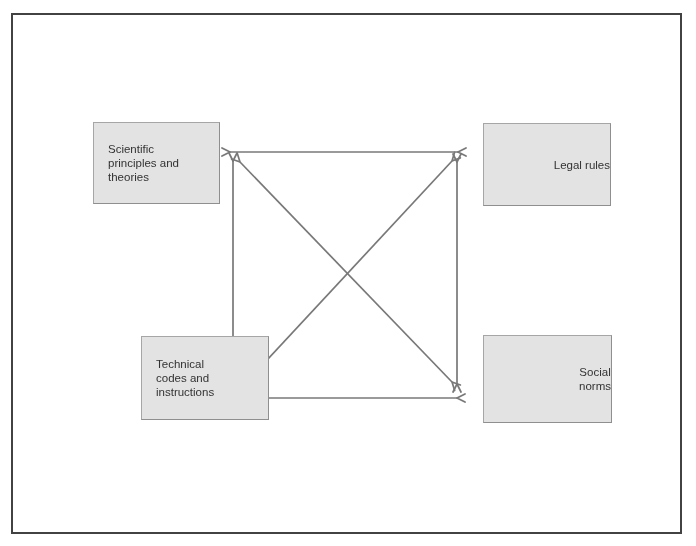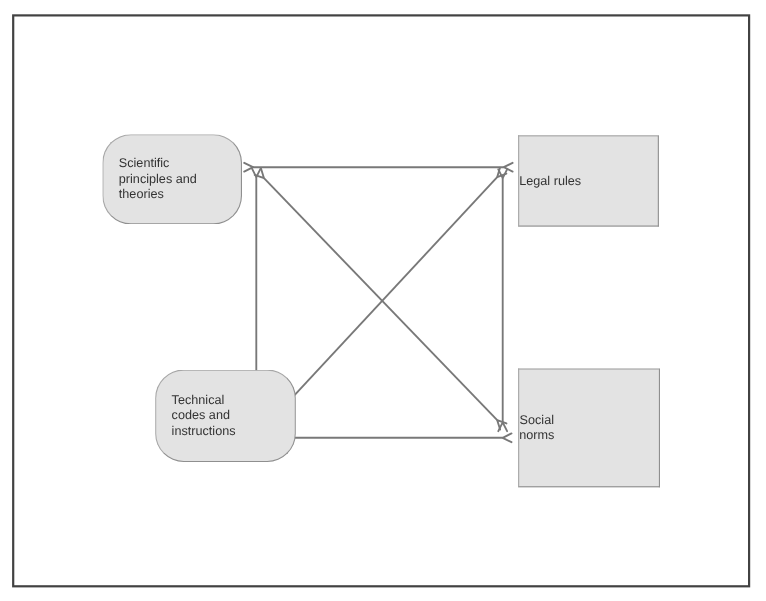--- a/index.html
+++ b/index.html
@@ -44,30 +44,30 @@
     font-size: 11.5px;
     line-height: 14px;
   }
   .node .label {
     white-space: pre-line;
   }
   .node.align-left {
     justify-content: flex-start;
     padding-left: 14px;
     text-align: left;
-    border-radius: 26px;
   }
   .node.align-center {
-    justify-content: flex-start;
+    justify-content: flex-end;
     text-align: center;
+    margin-left: 12px;
   }
   #node-scientific { left: 93px;  top: 122px; width: 127px; height: 82px; }
   #node-legal      { left: 471px; top: 123px; width: 128px; height: 83px; }
   #node-technical  { left: 93px;  top: 336px; width: 128px; height: 84px; margin-left: 48px; }
-  #node-social     { left: 471px; top: 335px; width: 129px; height: 108px; }
+  #node-social     { left: 471px; top: 335px; width: 129px; height: 88px; }
 </style>
 </head>
 <body>
 
 <div class="frame"></div>
 
 <svg class="connectors-layer" width="696" height="546" viewBox="0 0 696 546" xmlns="http://www.w3.org/2000/svg">
   <defs>
     <marker id="arrow-end" markerUnits="userSpaceOnUse" markerWidth="14" markerHeight="14" refX="1" refY="6" orient="auto">
       <path d="M9 2 L1 6 L9 10" fill="none" stroke="#787878" stroke-width="1.7" stroke-linecap="round" stroke-linejoin="round"></path>

